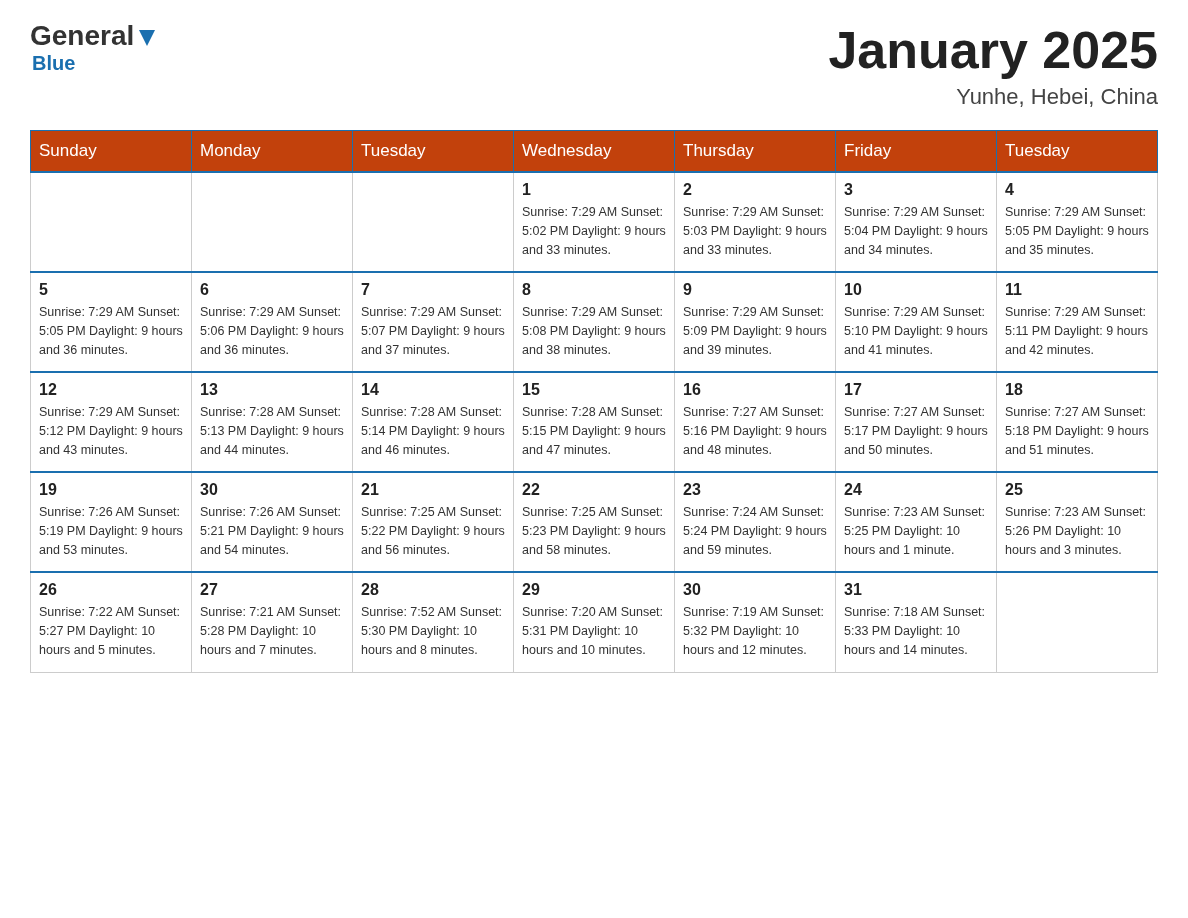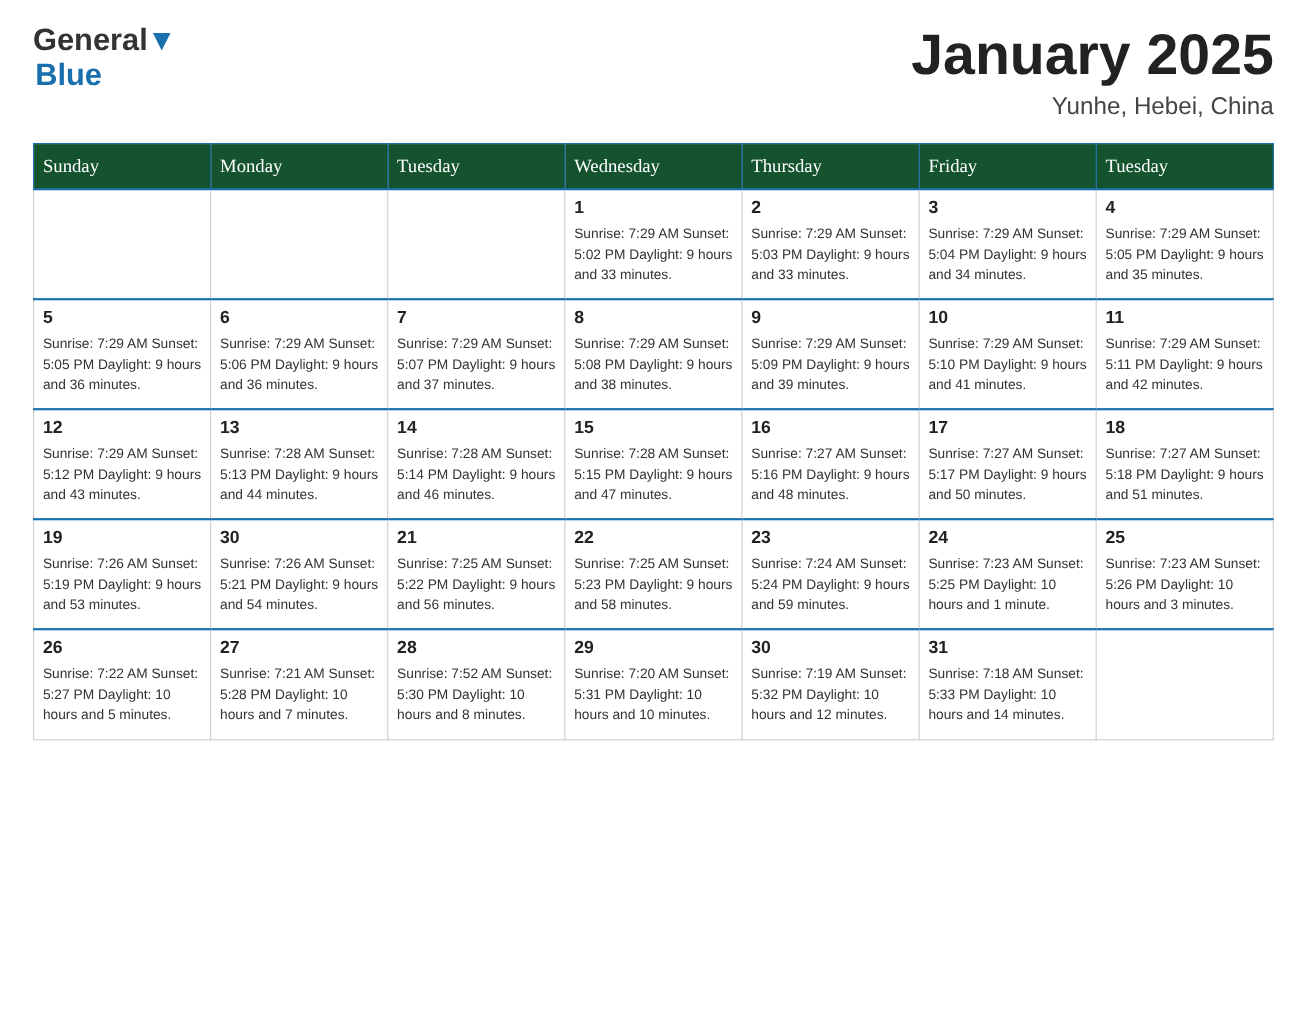--- a/index.html
+++ b/index.html
@@ -15,21 +15,21 @@
       justify-content: space-between;
       align-items: flex-start;
       margin-bottom: 20px;
     }
     .logo-text-general {
       font-size: 28px;
       font-weight: bold;
       color: #333;
     }
     .logo-text-blue {
-      font-size: 28px;
+      font-size: 20px;
       font-weight: bold;
       color: #1a6faf;
     }
     .logo-wrapper {
       display: flex;
       flex-direction: column;
       align-items: flex-start;
       text-align: center;
     }
     .logo-line1 {
@@ -54,28 +54,27 @@
       font-size: 22px;
       color: #444;
       margin-top: 4px;
     }
     .calendar-table {
       width: 100%;
       border-collapse: collapse;
       table-layout: fixed;
     }
     .calendar-table thead tr th {
-      background-color: #14532d;
+      background-color: #c2410c;
       color: #fff;
       padding: 10px 8px;
       font-size: 17px;
       font-weight: normal;
       text-align: left;
       border: 1px solid #1a6faf;
-      font-family: Liberation Serif, serif;
     }
     .calendar-table tbody tr td {
       vertical-align: top;
       padding: 8px 8px 10px 8px;
       border: 1px solid #ccc;
       border-top: 2px solid #1a6faf;
       font-size: 13px;
       color: #333;
       height: 100px;
     }

